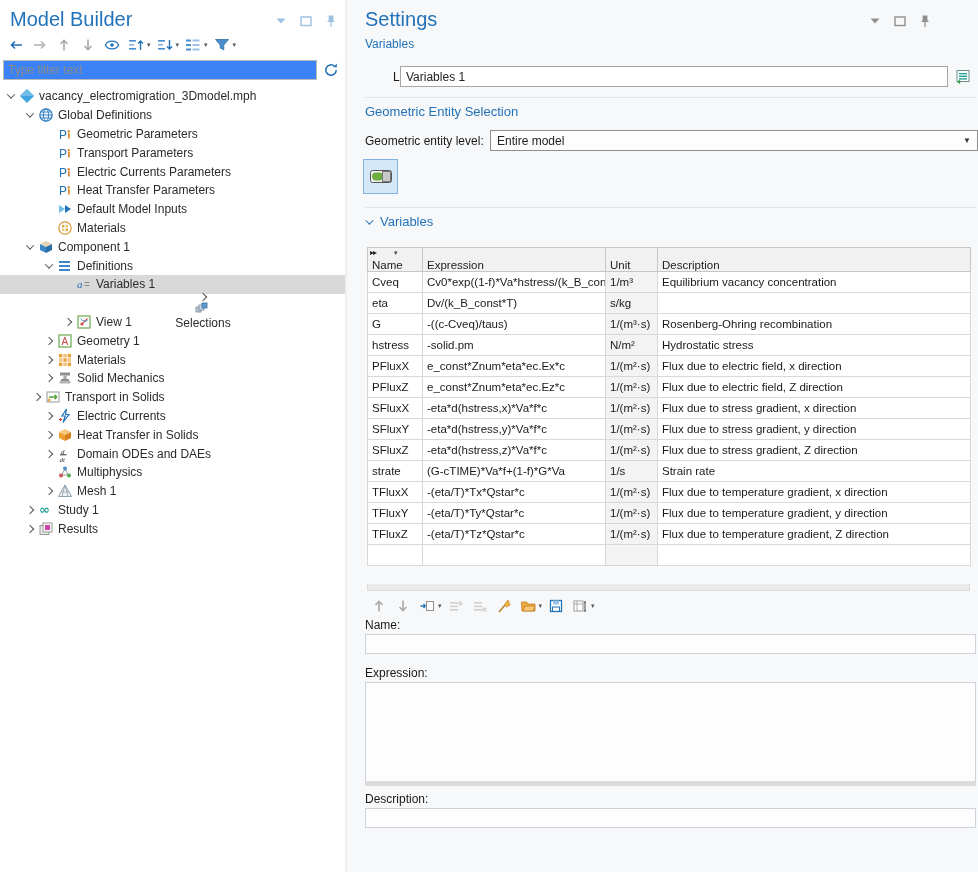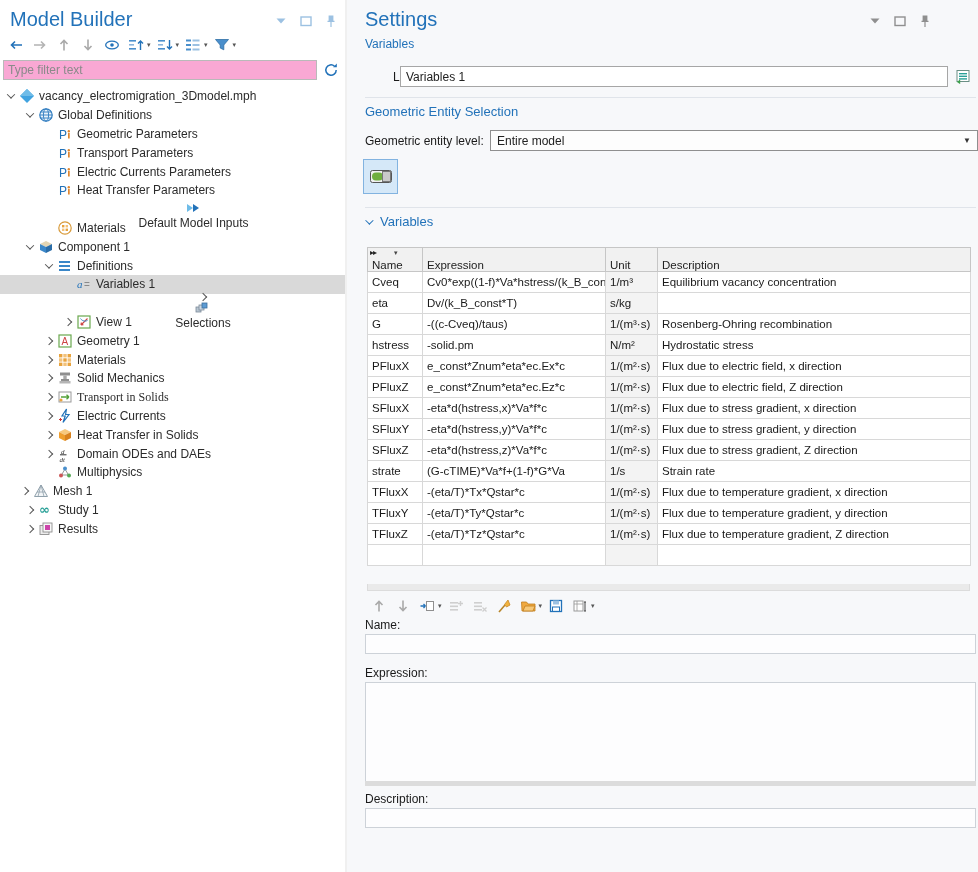--- a/index.html
+++ b/index.html
@@ -14,21 +14,21 @@
   .win-icons{position:absolute;top:13px;display:flex;gap:9px;align-items:center;}
   #mb-winicons{right:6px;}
   #st-winicons{right:45px;}
   .wi{width:16px;height:16px;display:inline-flex;align-items:center;justify-content:center;}
 
   #mb-toolbar{position:absolute;left:4px;top:35px;height:20px;display:flex;align-items:center;}
   .tbi{width:18px;height:18px;display:inline-flex;align-items:center;justify-content:center;margin:0 3px;cursor:default;}
   .dd{font-size:7px;color:#555;margin:0 2px 0 -1px;}
 
   #filter-row{position:absolute;left:3px;top:60px;width:340px;height:20px;display:flex;align-items:center;}
-  #filter-input{width:306px;height:16px;border:1px solid #b9b9b9;font:12px "Liberation Sans",sans-serif;padding:1px 4px;color:#333;background:#f9a8d4;}
+  #filter-input{width:306px;height:16px;border:1px solid #b9b9b9;font:12px "Liberation Sans",sans-serif;padding:1px 4px;color:#333;background:#3b82f6;}
   #filter-input::placeholder{color:#8a8a8a;}
   #refresh-btn{margin-left:5px;}
 
   #tree{position:absolute;left:0;top:87px;width:345px;}
   .trow{display:flex;align-items:center;height:18.8px;font-size:12px;white-space:nowrap;cursor:default;}
   .trow.selected{background:#d9d9d9;}
   .chevbox{width:13px;flex:none;display:flex;justify-content:center;align-items:center;}
   .chev{width:5px;height:5px;border-right:1.4px solid #555;border-bottom:1.4px solid #555;display:inline-block;}
   .chev.expanded{transform:rotate(45deg) translate(-1px,-1px);}
   .chev.collapsed{transform:rotate(-45deg);}
@@ -231,21 +231,21 @@
         </div>
         <div class="trow" style="padding-left: 42px;">
           <span class="chevbox"></span>
           <span class="ticon"><svg width="16" height="16" viewBox="0 0 16 16">
               <text x="2" y="12.5" font-size="12" fill="#2272b9">P</text>
               <circle cx="11.8" cy="5.2" r="1.2" fill="#e0862e"></circle>
               <rect x="11" y="7" width="1.7" height="5.5" fill="#e0862e"></rect>
             </svg></span>
           <span class="tlabel">Heat Transfer Parameters</span>
         </div>
-        <div class="trow" style="padding-left: 42px; flex-direction: column;">
+        <div class="trow" style="padding-left: 42px;">
           <span class="chevbox"></span>
           <span class="ticon"><svg width="16" height="16" viewBox="0 0 16 16">
               <path d="M2 4l6 4-6 4Z" fill="#6fbce8"></path>
               <path d="M8 4l6 4-6 4Z" fill="#2272b9"></path>
             </svg></span>
           <span class="tlabel">Default Model Inputs</span>
         </div>
         <div class="trow" style="padding-left: 42px;">
           <span class="chevbox"></span>
           <span class="ticon"><svg width="16" height="16" viewBox="0 0 16 16">
@@ -341,21 +341,21 @@
             <span class="chev collapsed"></span>
           </span>
           <span class="ticon"><svg width="16" height="16" viewBox="0 0 16 16">
               <rect x="3" y="2.5" width="10" height="3" fill="#8f8f8f"></rect>
               <rect x="6.3" y="5.5" width="3.4" height="3.5" fill="#a8a8a8"></rect>
               <rect x="4" y="9" width="8" height="2" fill="#8f8f8f"></rect>
               <rect x="2.5" y="11" width="11" height="2.5" fill="#b5b5b5"></rect>
             </svg></span>
           <span class="tlabel">Solid Mechanics</span>
         </div>
-        <div class="trow" style="padding-left: 42px; font-family: Liberation Serif, serif;">
+        <div class="trow" style="padding-left: 30px;">
           <span class="chevbox">
             <span class="chev collapsed"></span>
           </span>
           <span class="ticon"><svg width="16" height="16" viewBox="0 0 16 16">
               <rect x="2" y="3" width="12" height="10" fill="#fff" stroke="#9a9a9a"></rect>
               <path d="M4 8h8M12 8 9.5 5.8M12 8 9.5 10.2" stroke="#55a33b" stroke-width="1.4" fill="none"></path>
               <circle cx="4" cy="11" r="1.6" fill="#e8a33d"></circle>
             </svg></span>
           <span class="tlabel">Transport in Solids</span>
         </div>
@@ -394,21 +394,21 @@
         <div class="trow" style="padding-left: 42px;">
           <span class="chevbox"></span>
           <span class="ticon"><svg width="16" height="16" viewBox="0 0 16 16">
               <path d="M4.5 11 8 5l3.5 6Z" fill="none" stroke="#9a9a9a"></path>
               <circle cx="8" cy="4.5" r="2" fill="#4a8fcc"></circle>
               <circle cx="4" cy="11.5" r="2" fill="#cc5555"></circle>
               <circle cx="12" cy="11.5" r="2" fill="#55aa55"></circle>
             </svg></span>
           <span class="tlabel">Multiphysics</span>
         </div>
-        <div class="trow" style="padding-left: 18px;">
+        <div class="trow" style="padding-left: 42px;">
           <span class="chevbox">
             <span class="chev collapsed"></span>
           </span>
           <span class="ticon"><svg width="16" height="16" viewBox="0 0 16 16">
               <path d="M8 2 14.5 13.5h-13Z" fill="#f2f5f7" stroke="#8fa0ab"></path>
               <path d="M8 2 5 13.5M8 2l3 11.5M4 9h8" stroke="#8fa0ab" stroke-width="0.8" fill="none"></path>
             </svg></span>
           <span class="tlabel">Mesh 1</span>
         </div>
         <div class="trow" style="padding-left: 23px;">

